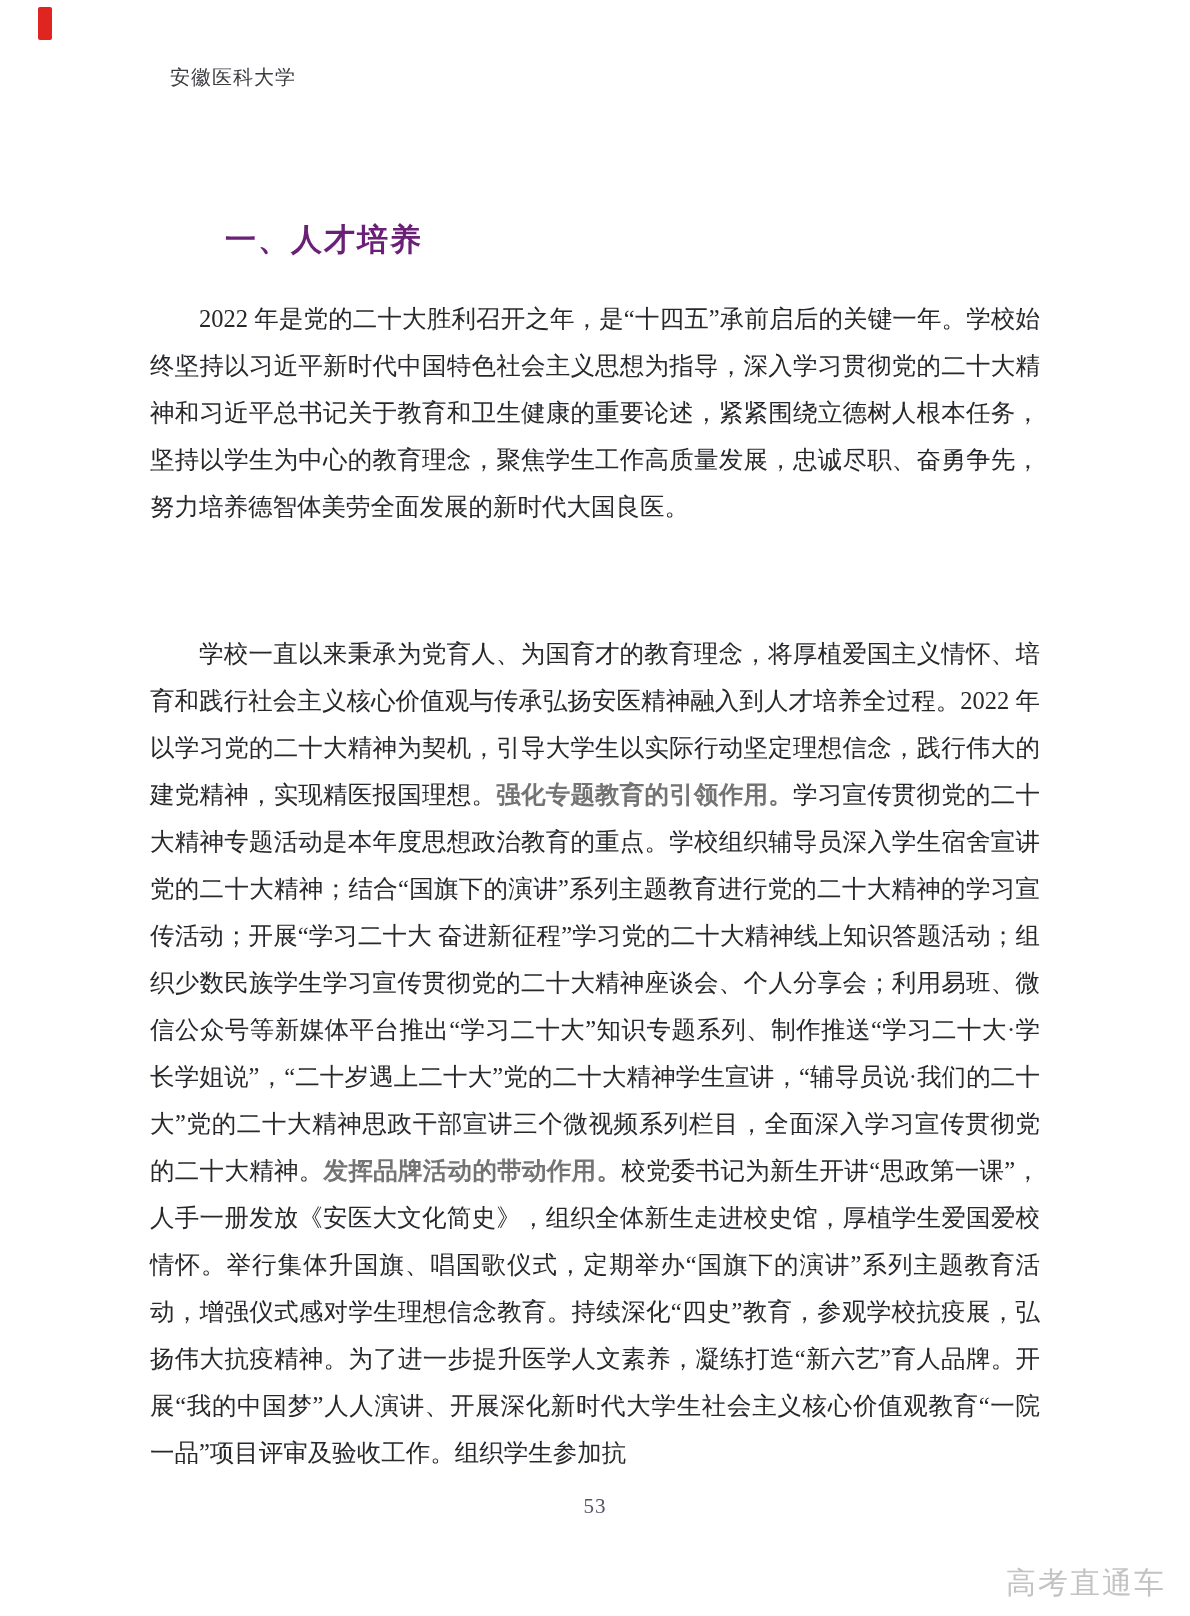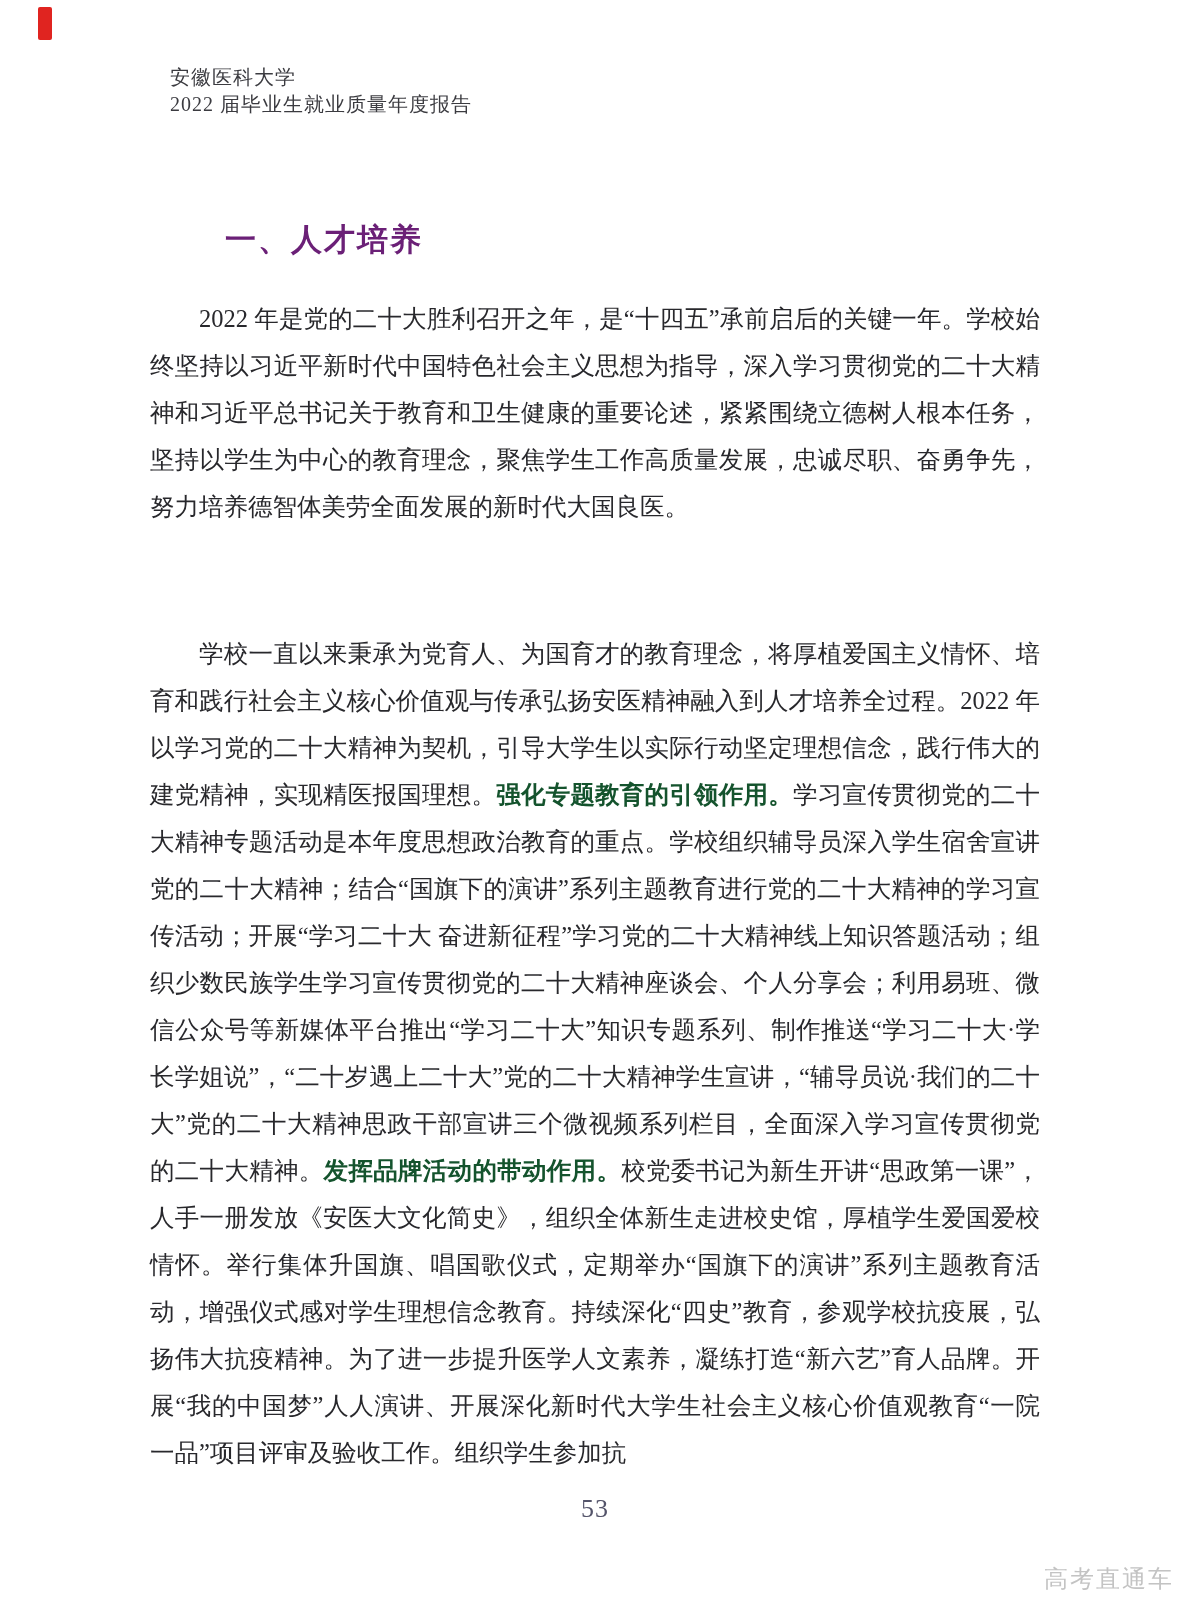--- a/index.html
+++ b/index.html
@@ -34,42 +34,41 @@
   }
   .para {
     position:absolute; left:150px; width:890px; margin:0;
     font-size:24.5px; line-height:47px; color:#28282c;
     text-align:justify; text-justify:inter-ideograph; word-break:break-all;
     text-indent:2em;
   }
   .para-1 { top:295px; }
   .para-2 { top:630px; }
   .bold-seg {
-    font-family:Liberation Sans, sans-serif; font-weight:bold; color:#14532d;
+    font-family:Liberation Sans, sans-serif; font-weight:bold; color:#737373;
   }
   .page-number {
     position:absolute; top:1494px; left:0; width:100%;
-    text-align:center; font-size:26px; letter-spacing:1px; color:#54546a;
+    text-align:center; font-size:21px; letter-spacing:1px; color:#54546a;
   }
   .watermark {
-    position:absolute; top:1563px; right:16px;
+    position:absolute; top:1563px; right:24px;
     font-family:"Liberation Sans", sans-serif;
-    font-size:24px; letter-spacing:2px; color:#c3c3c3;
+    font-size:30px; letter-spacing:2px; color:#c3c3c3;
   }
 </style>
 </head>
 <body>
 
 <div class="page">
 
   <div class="corner-mark"></div>
 
   <div class="doc-header">
     <span class="hdr-left">安徽医科大学</span>
-    <span class="hdr-right">2022 届毕业生就业质量年度报告</span>
   </div>
 
 
   <h2 class="section-heading">一、人才培养</h2>
 
   <p class="para para-1">2022 年是党的二十大胜利召开之年，是“十四五”承前启后的关键一年。学校始终坚持以习近平新时代中国特色社会主义思想为指导，深入学习贯彻党的二十大精神和习近平总书记关于教育和卫生健康的重要论述，紧紧围绕立德树人根本任务，坚持以学生为中心的教育理念，聚焦学生工作高质量发展，忠诚尽职、奋勇争先，努力培养德智体美劳全面发展的新时代大国良医。</p>
 
 
   <p class="para para-2"><span class="plain-seg">学校一直以来秉承为党育人、为国育才的教育理念，将厚植爱国主义情怀、培育和践行社会主义核心价值观与传承弘扬安医精神融入到人才培养全过程。2022 年以学习党的二十大精神为契机，引导大学生以实际行动坚定理想信念，践行伟大的建党精神，实现精医报国理想。</span><span class="bold-seg">强化专题教育的引领作用。</span><span class="plain-seg">学习宣传贯彻党的二十大精神专题活动是本年度思想政治教育的重点。学校组织辅导员深入学生宿舍宣讲党的二十大精神；结合“国旗下的演讲”系列主题教育进行党的二十大精神的学习宣传活动；开展“学习二十大 奋进新征程”学习党的二十大精神线上知识答题活动；组织少数民族学生学习宣传贯彻党的二十大精神座谈会、个人分享会；利用易班、微信公众号等新媒体平台推出“学习二十大”知识专题系列、制作推送“学习二十大·学长学姐说”，“二十岁遇上二十大”党的二十大精神学生宣讲，“辅导员说·我们的二十大”党的二十大精神思政干部宣讲三个微视频系列栏目，全面深入学习宣传贯彻党的二十大精神。</span><span class="bold-seg">发挥品牌活动的带动作用。</span><span class="plain-seg">校党委书记为新生开讲“思政第一课”，人手一册发放《安医大文化简史》，组织全体新生走进校史馆，厚植学生爱国爱校情怀。举行集体升国旗、唱国歌仪式，定期举办“国旗下的演讲”系列主题教育活动，增强仪式感对学生理想信念教育。持续深化“四史”教育，参观学校抗疫展，弘扬伟大抗疫精神。为了进一步提升医学人文素养，凝练打造“新六艺”育人品牌。开展“我的中国梦”人人演讲、开展深化新时代大学生社会主义核心价值观教育“一院一品”项目评审及验收工作。组织学生参加抗</span></p>
 

